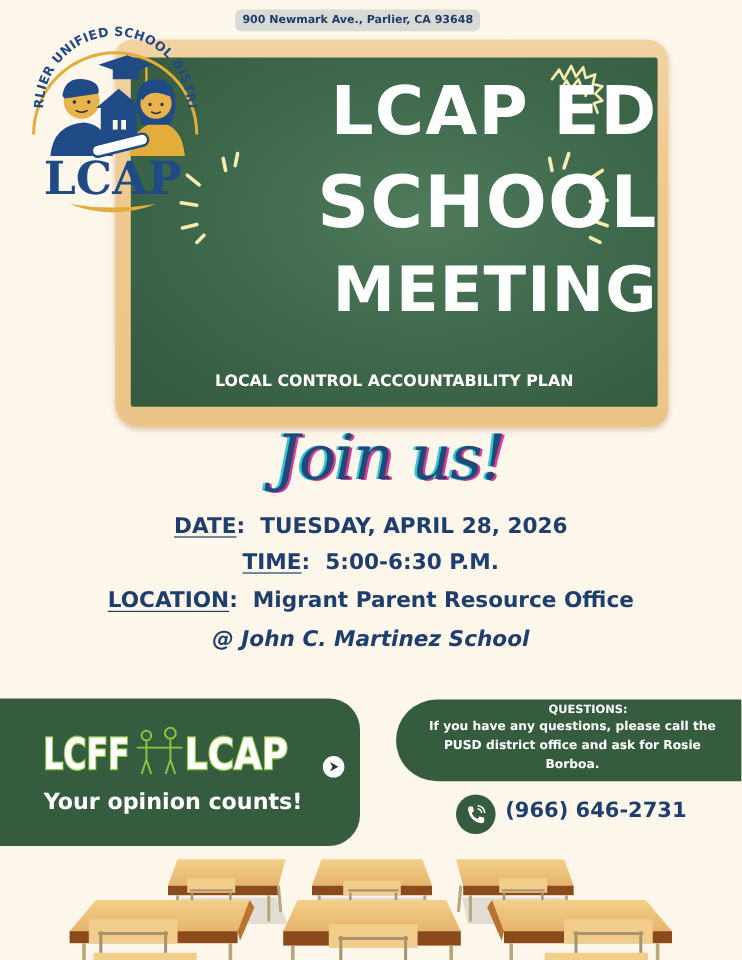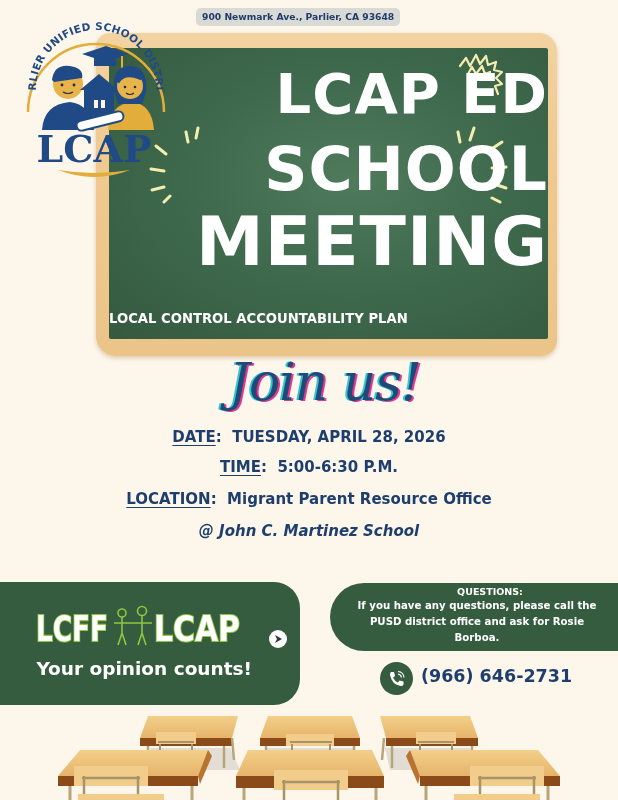--- a/index.html
+++ b/index.html
@@ -32,43 +32,43 @@
     background: radial-gradient(ellipse at 55% 45%, #4f7a5c 0%, #3f6a4d 45%, #34593f 100%);
     border-radius: 2px;
   }
   .board-title {
     position: absolute; left: 109px; width: 439px; text-align: right;
     color: #ffffff; font-family: "DejaVu Sans", sans-serif; font-weight: bold;
     letter-spacing: 1px;
   }
   .t1 { top: 62px; font-size: 56px; line-height: 64px; }
   .t2 { top: 135px; font-size: 60px; line-height: 68px; }
-  .t3 { top: 208px; font-size: 68px; line-height: 68px; }
+  .t3 { top: 208px; font-size: 52px; line-height: 68px; }
   .board-sub {
-    position: absolute; left: 109px; width: 439px; top: 311px; 
+    position: absolute; left: 109px; width: 439px; top: 311px; text-align: center;
     color: #ffffff; font-weight: bold; font-size: 13.2px; letter-spacing: 0;
   }
   .chalk { position: absolute; }
 
   
   .logo { position: absolute; left: 14px; top: 12px; width: 160px; height: 170px; }
 
   
   .join {
     position: absolute; left: 200px; top: 352px; width: 250px; text-align: center;
     font-family: "DejaVu Serif", serif; font-style: italic; font-weight: normal;
     font-size: 52px; color: #1f4a78;
     text-shadow: -2px 0 0 #33c6d6, 2px 1px 0 #e0388f;
     letter-spacing: -1px;
   }
 
   
   .info {
     position: absolute; left: 0; width: 618px; text-align: center;
-    font-weight: bold; font-size: 15px; color: #1e3f6e; white-space: nowrap;
+    font-weight: bold; font-size: 18px; color: #1e3f6e; white-space: nowrap;
   }
   .info .lbl { text-decoration: underline; text-underline-offset: 3px; }
   .i1 { top: 428px; }
   .i2 { top: 458px; }
   .i3 { top: 490px; }
   .i4 { top: 522px; font-style: italic; }
 
   
   .panel-left {
     position: absolute; left: 0; top: 582px; width: 300px; height: 123px;

